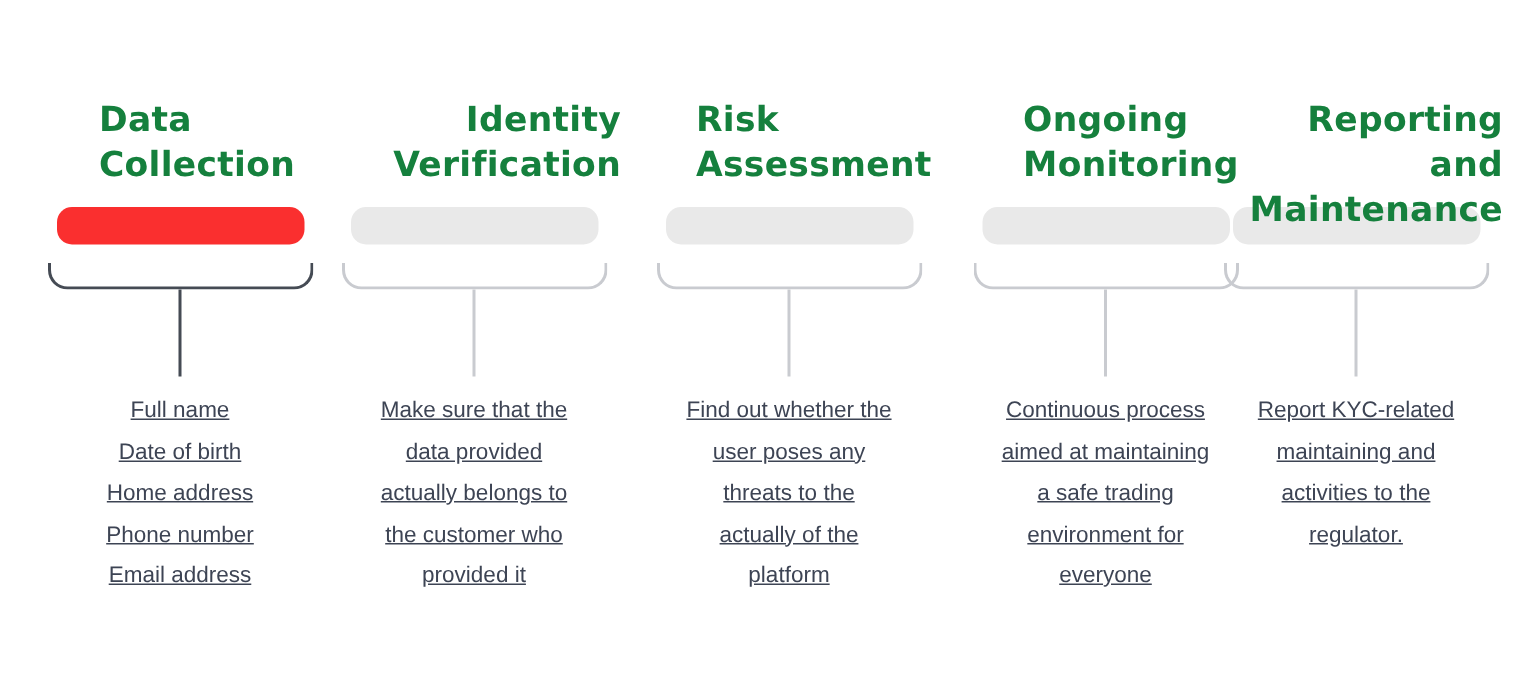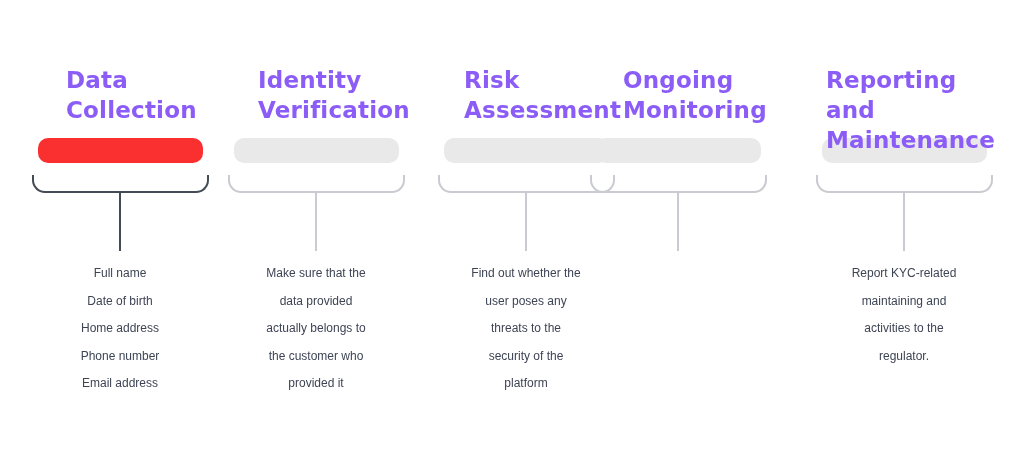--- a/index.html
+++ b/index.html
@@ -8,38 +8,38 @@
     width: 1024px;
     height: 462px;
     background: #ffffff;
     overflow: hidden;
     font-family: "Liberation Sans", sans-serif;
   }
   .column { position: absolute; top: 65px; width: 196px; }
   .c0 { left: 22px; }
   .c1 { left: 218px; }
   .c2 { left: 428px; }
-  .c3 { left: 580px; }
+  .c3 { left: 639px; }
   .c4 { left: 806px; }
 
   .title {
     font-size: 23px;
     line-height: 30px;
     font-weight: 600;
     letter-spacing: 0.2px;
-    color: #8b5cf6;
+    color: #15803d;
     white-space: pre-line;
     height: 60px;
     font-family: "DejaVu Sans", "Liberation Sans", sans-serif;
   }
   .c0 .title { padding-left: 44px; }
-  .c1 .title { padding-left: 40px; }
+  .c1 .title { padding-left: 40px; text-align: right; }
   .c2 .title { padding-left: 36px; }
   .c3 .title { padding-left: 43px; }
-  .c4 .title { padding-left: 20px; }
+  .c4 .title { padding-left: 20px; text-align: right; }
 
   .bar {
     width: 165px;
     height: 25px;
     border-radius: 10px;
     margin: 13px auto 0;
     background: #e9e9e9;
   }
   .column.active .bar { background: #fa2f2f; }
 
@@ -57,26 +57,27 @@
   .stem {
     width: 2px;
     height: 58px;
     margin: 0 auto;
     background: #c9cbd0;
   }
   .column.active .stem { background: #454b54; }
 
   .desc {
     margin-top: 9px;
-    font-size: 12px;
+    font-size: 15px;
     line-height: 27.5px;
     font-weight: 400;
     color: #3d4454;
     text-align: center;
     white-space: pre;
+    text-decoration: underline;
   }
 </style>
 </head>
 <body>
 
 <div class="canvas">
 
   <div class="column c0 active">
     <div class="title">Data
 Collection</div>
@@ -105,30 +106,35 @@
 
   <div class="column c2">
     <div class="title">Risk
 Assessment</div>
     <div class="bar"></div>
     <div class="bracket"></div>
     <div class="stem"></div>
     <div class="desc">Find out whether the
 user poses any
 threats to the
-security of the
+actually of the
 platform</div>
   </div>
 
   <div class="column c3">
     <div class="title">Ongoing
 Monitoring</div>
     <div class="bar"></div>
     <div class="bracket"></div>
     <div class="stem"></div>
+    <div class="desc">Continuous process
+aimed at maintaining
+a safe trading
+environment for
+everyone</div>
   </div>
 
   <div class="column c4">
     <div class="title">Reporting and
 Maintenance</div>
     <div class="bar"></div>
     <div class="bracket"></div>
     <div class="stem"></div>
     <div class="desc">Report KYC-related
 maintaining and

